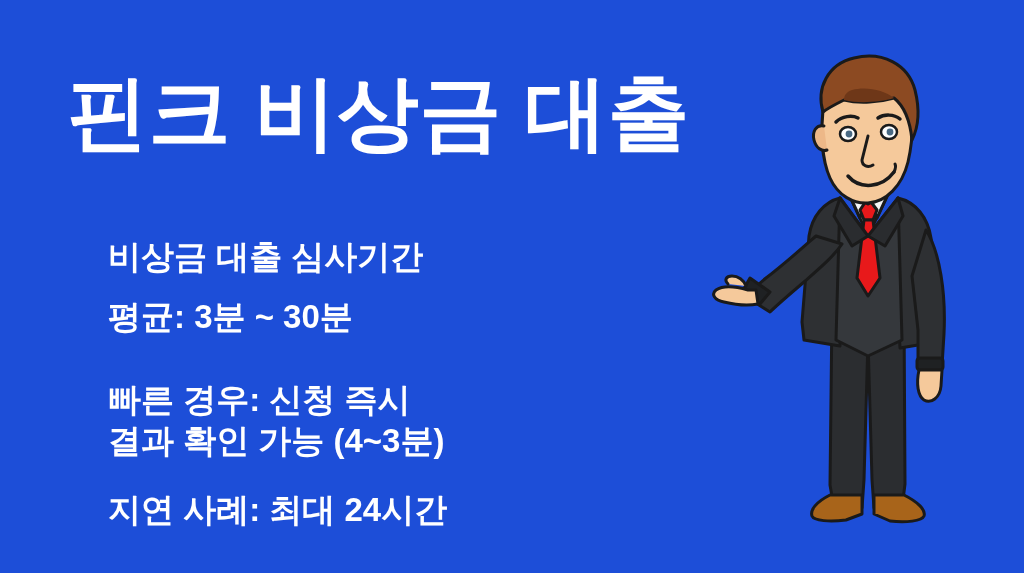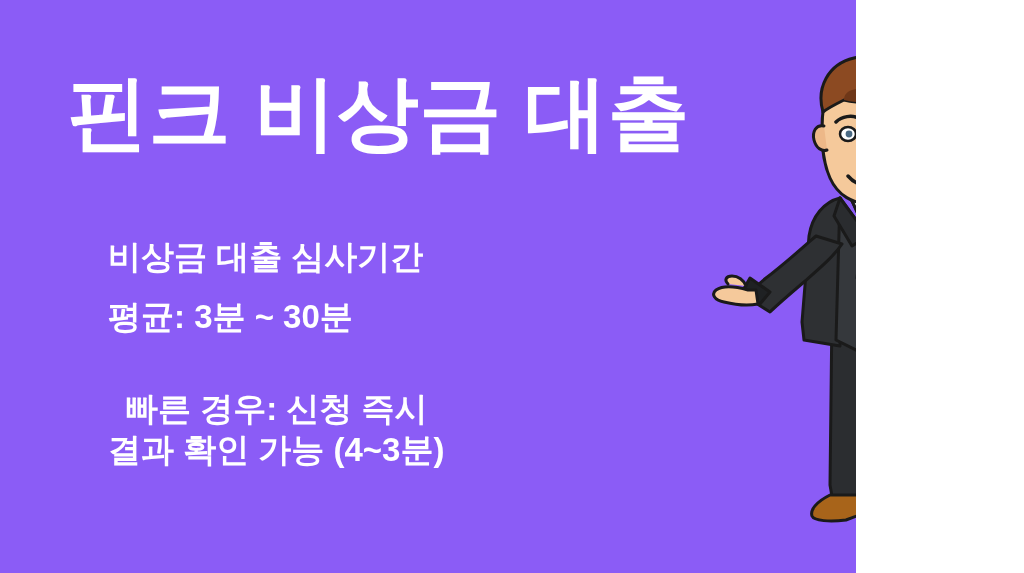--- a/index.html
+++ b/index.html
@@ -2,24 +2,24 @@
 <html><head>
 <meta charset="utf-8">
 <style>
   html, body {
     margin: 0;
     padding: 0;
     background: #ffffff;
   }
   .slide {
     position: relative;
-    width: 856px;
+    width: 1024px;
     height: 573px;
     overflow: hidden;
-    background: #8b5cf6;
+    background: #1d4ed8;
     font-family: "Liberation Sans", "DejaVu Sans", sans-serif;
   }
 
   
   .title {
     position: absolute;
     left: 66px;
     top: 72px;
     font-size: 82px;
     font-weight: bold;
@@ -32,23 +32,23 @@
     position: absolute;
     left: 108px;
     color: #ffffff;
     font-size: 33px;
     font-weight: bold;
     line-height: 41px;
     white-space: nowrap;
   }
   .b1 { top: 236px; }
   .b2 { top: 296px; }
-  .b3 { top: 379px; margin-top: 9px; }
+  .b3 { top: 379px; }
   .b4 { top: 489px; }
-  .body-line { display: block; text-align: center; }
+  .body-line { display: block; }
 
   
   .character {
     position: absolute;
     left: 712px;
     top: 40px;
     width: 312px;
     height: 533px;
   }
   .character svg { display: block; width: 100%; height: 100%; }
@@ -66,20 +66,23 @@
 
   <div class="body-block b2">
     <span class="body-line">평균: 3분 ~ 30분</span>
   </div>
 
   <div class="body-block b3">
     <span class="body-line">빠른 경우: 신청 즉시</span>
     <span class="body-line">결과 확인 가능 (4~3분)</span>
   </div>
 
+  <div class="body-block b4">
+    <span class="body-line">지연 사례: 최대 24시간</span>
+  </div>
 
   <div class="character">
     <svg viewBox="0 0 312 533" xmlns="http://www.w3.org/2000/svg">
       <g stroke="#1a1a1a" stroke-width="3" stroke-linejoin="round" stroke-linecap="round">
 
         <path d="M120 270 L118 445 L122 468 L150 468 L152 440 L156 300 L160 440 L162 468 L190 468 L193 444 L192 270 Z" fill="#2b2d30"></path>
 
         <path d="M118 455 C104 462 98 470 100 476 C102 481 118 482 134 480 L150 474 L150 455 Z" fill="#a8641a"></path>
         <path d="M162 455 L162 474 L178 481 C194 483 210 481 212 476 C214 470 206 462 192 455 Z" fill="#a8641a"></path>
 

